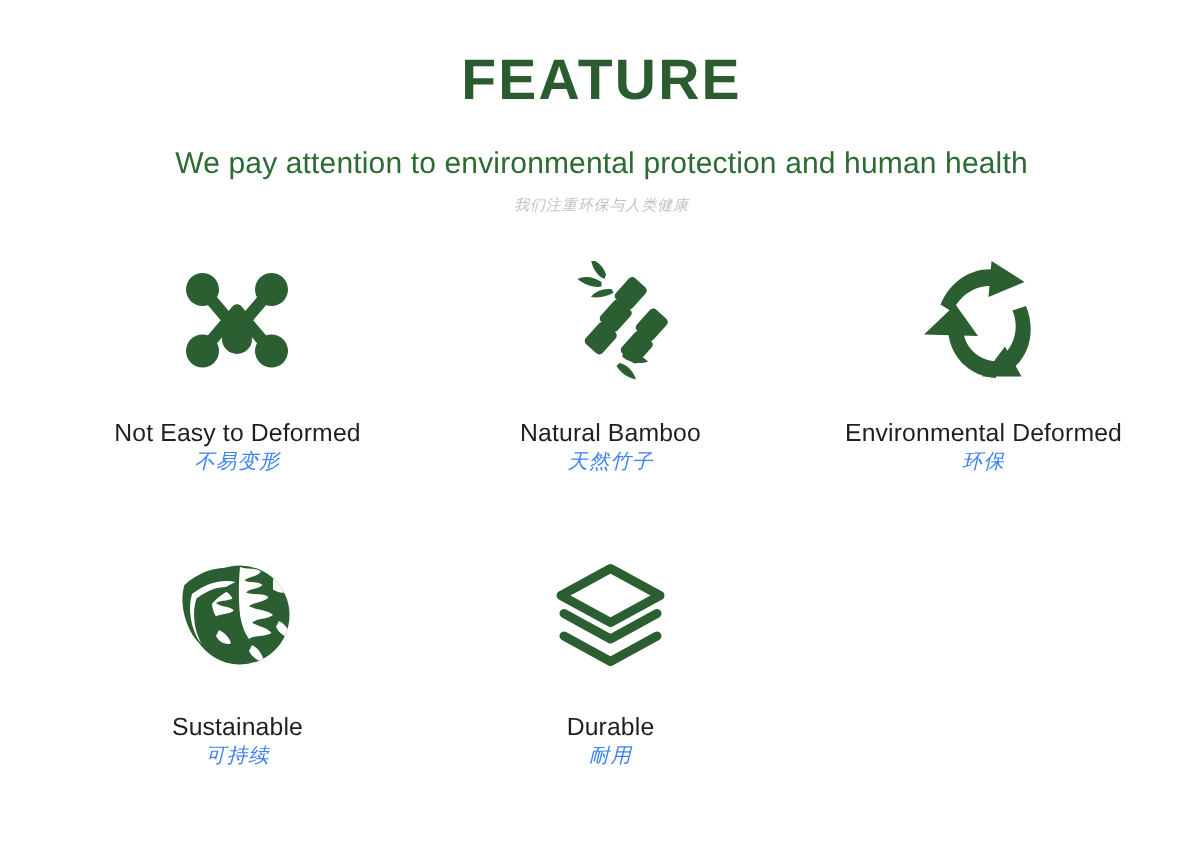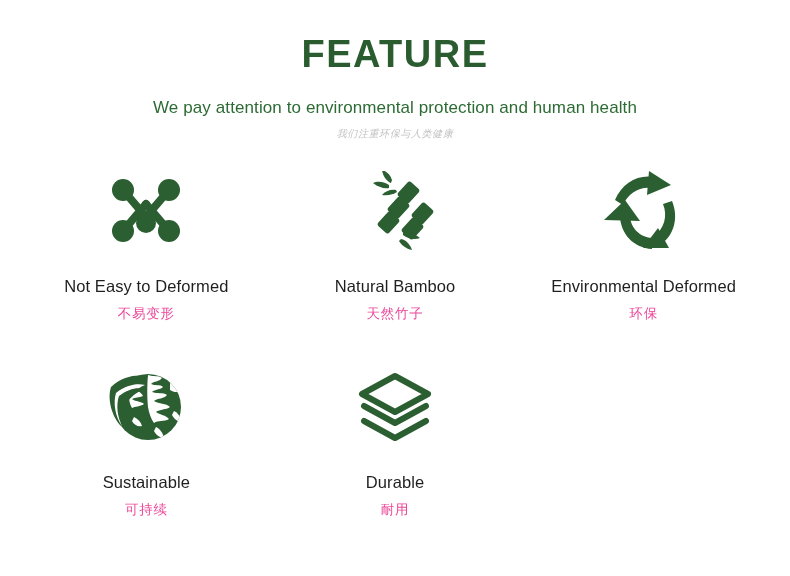--- a/index.html
+++ b/index.html
@@ -13,39 +13,40 @@
     background: #ffffff;
     font-family: "Liberation Sans", "DejaVu Sans", sans-serif;
     overflow: hidden;
   }
 
   .page {
     position: relative;
     width: 790px;
     height: 472px;
     box-sizing: border-box;
+    padding-left: 12px;
   }
 
   
   .header {
     width: 100%;
     text-align: center;
     padding-top: 34px;
   }
   .page-title {
     font-size: 38px;
     font-weight: 700;
     letter-spacing: 1.5px;
     color: #2a5c2f;
     line-height: 1.1;
     margin: 0;
   }
   .subtitle-en {
     margin-top: 21px;
-    font-size: 17px;
+    font-size: 20px;
     font-weight: 400;
     color: #2d6b34;
     line-height: 1.25;
     letter-spacing: 0.1px;
   }
   .subtitle-cn {
     margin-top: 10px;
     font-size: 10px;
     color: #c2c2c2;
     line-height: 1.25;
@@ -80,26 +81,26 @@
   }
   .feature-label-en {
     margin-top: 20px;
     font-size: 16.5px;
     color: #1f1f1f;
     line-height: 1.2;
     text-align: center;
     letter-spacing: 0.1px;
   }
   .feature-label-cn {
-    margin-top: 10px;
     font-size: 13.5px;
-    color: #ec4899;
+    color: #3b82f6;
     line-height: 1.2;
     text-align: center;
     letter-spacing: 0.8px;
+    font-style: italic;
   }
 </style>
 </head>
 <body>
 
 <div class="page">
 
   <div class="header">
     <div class="page-title">FEATURE</div>
     <div class="subtitle-en">We pay attention to environmental protection and human health</div>

